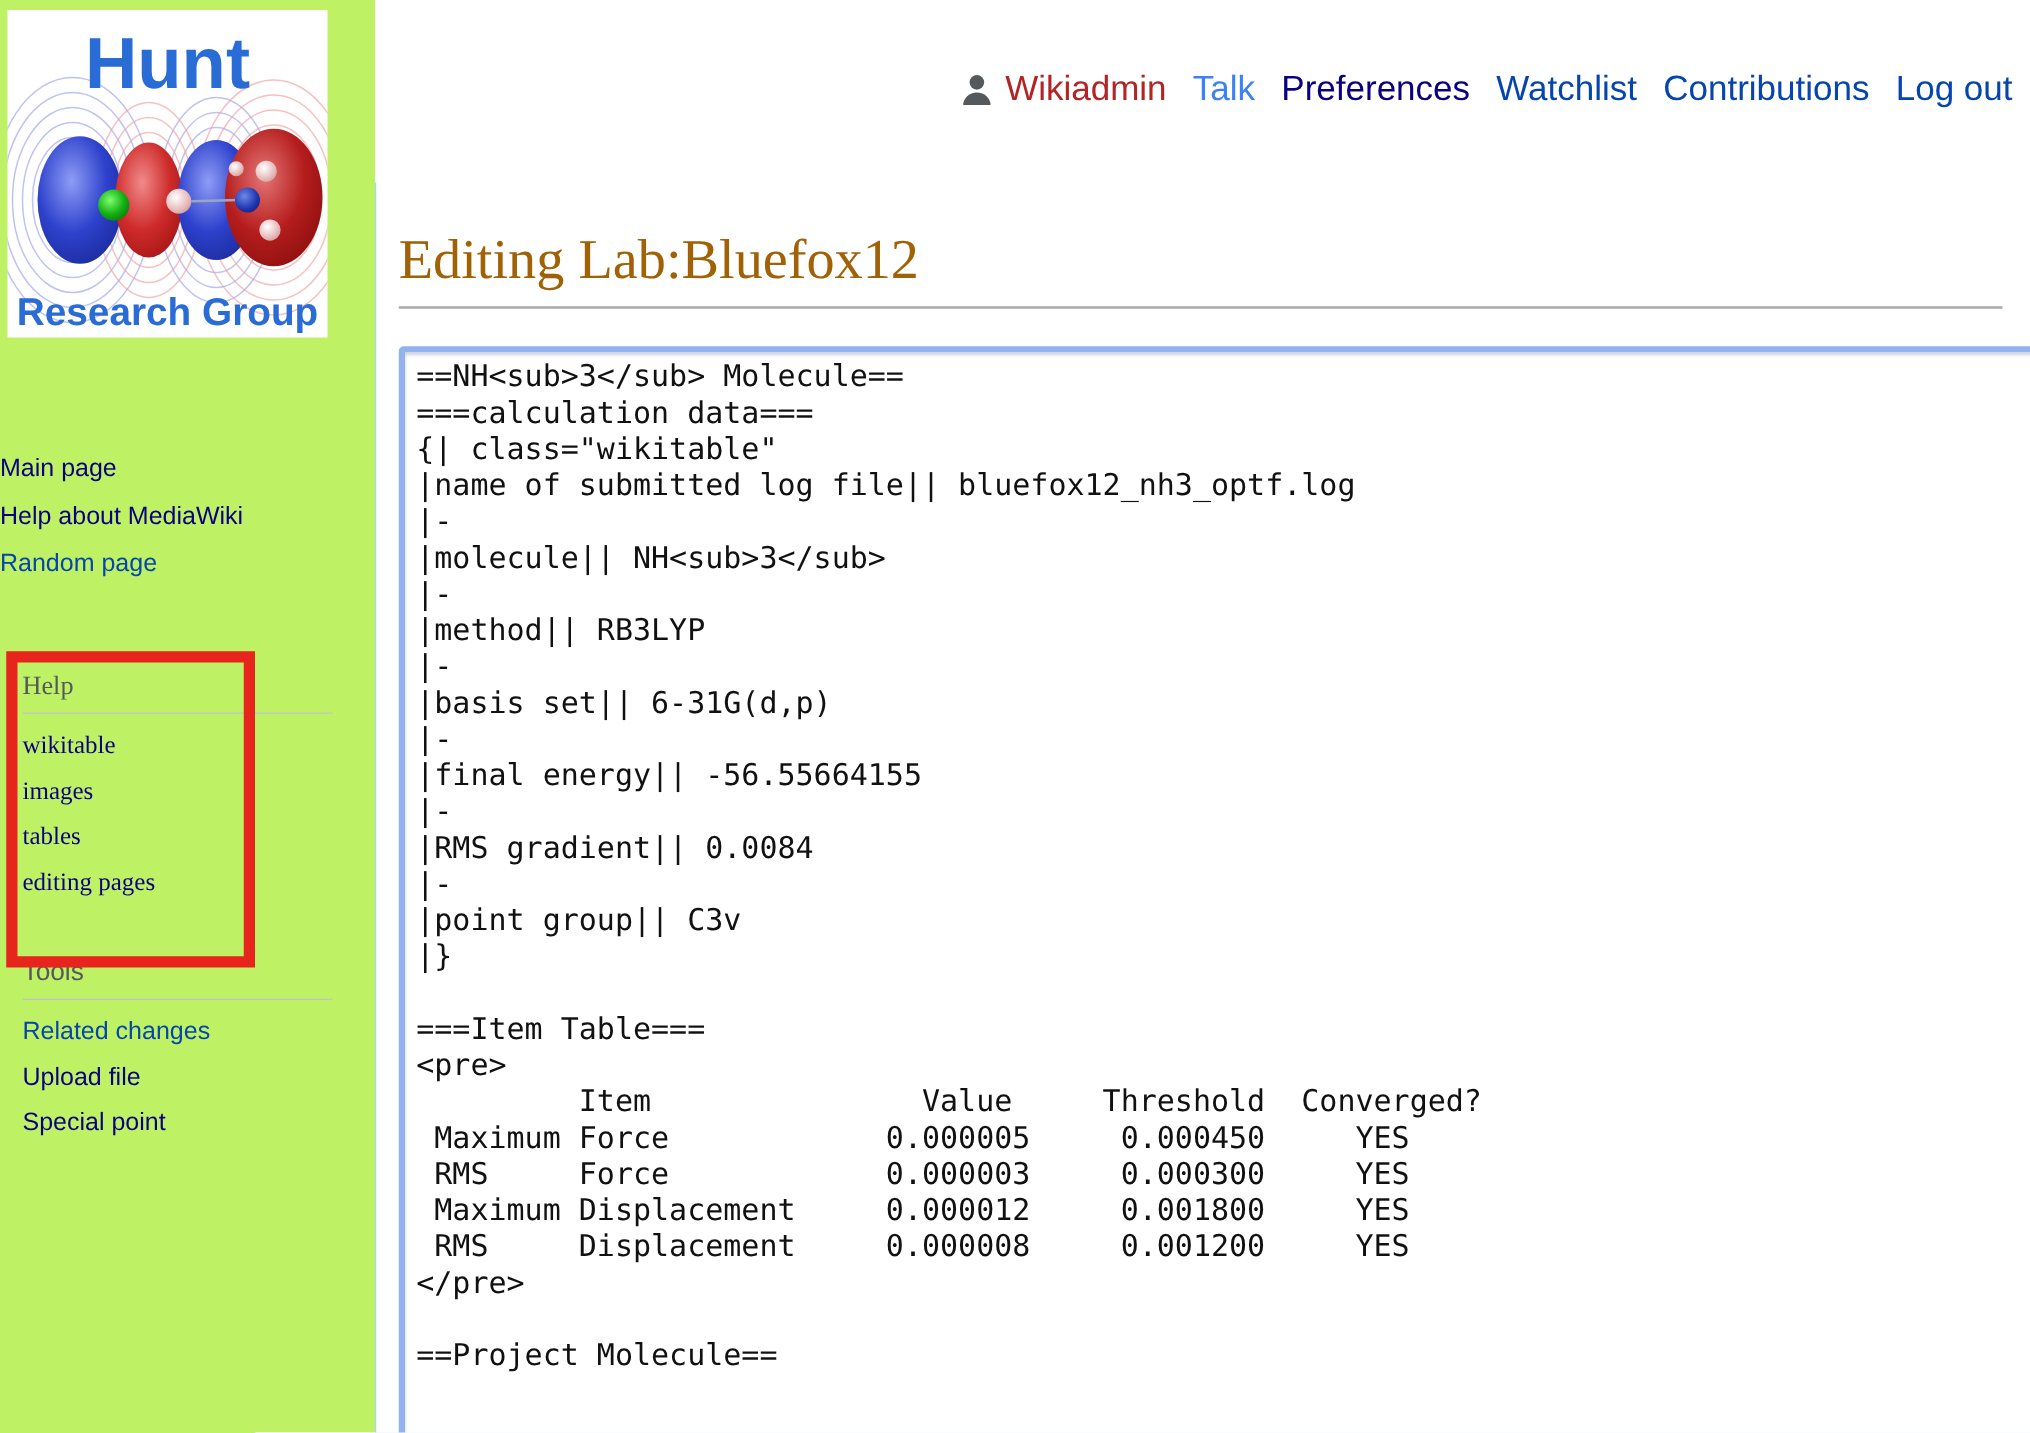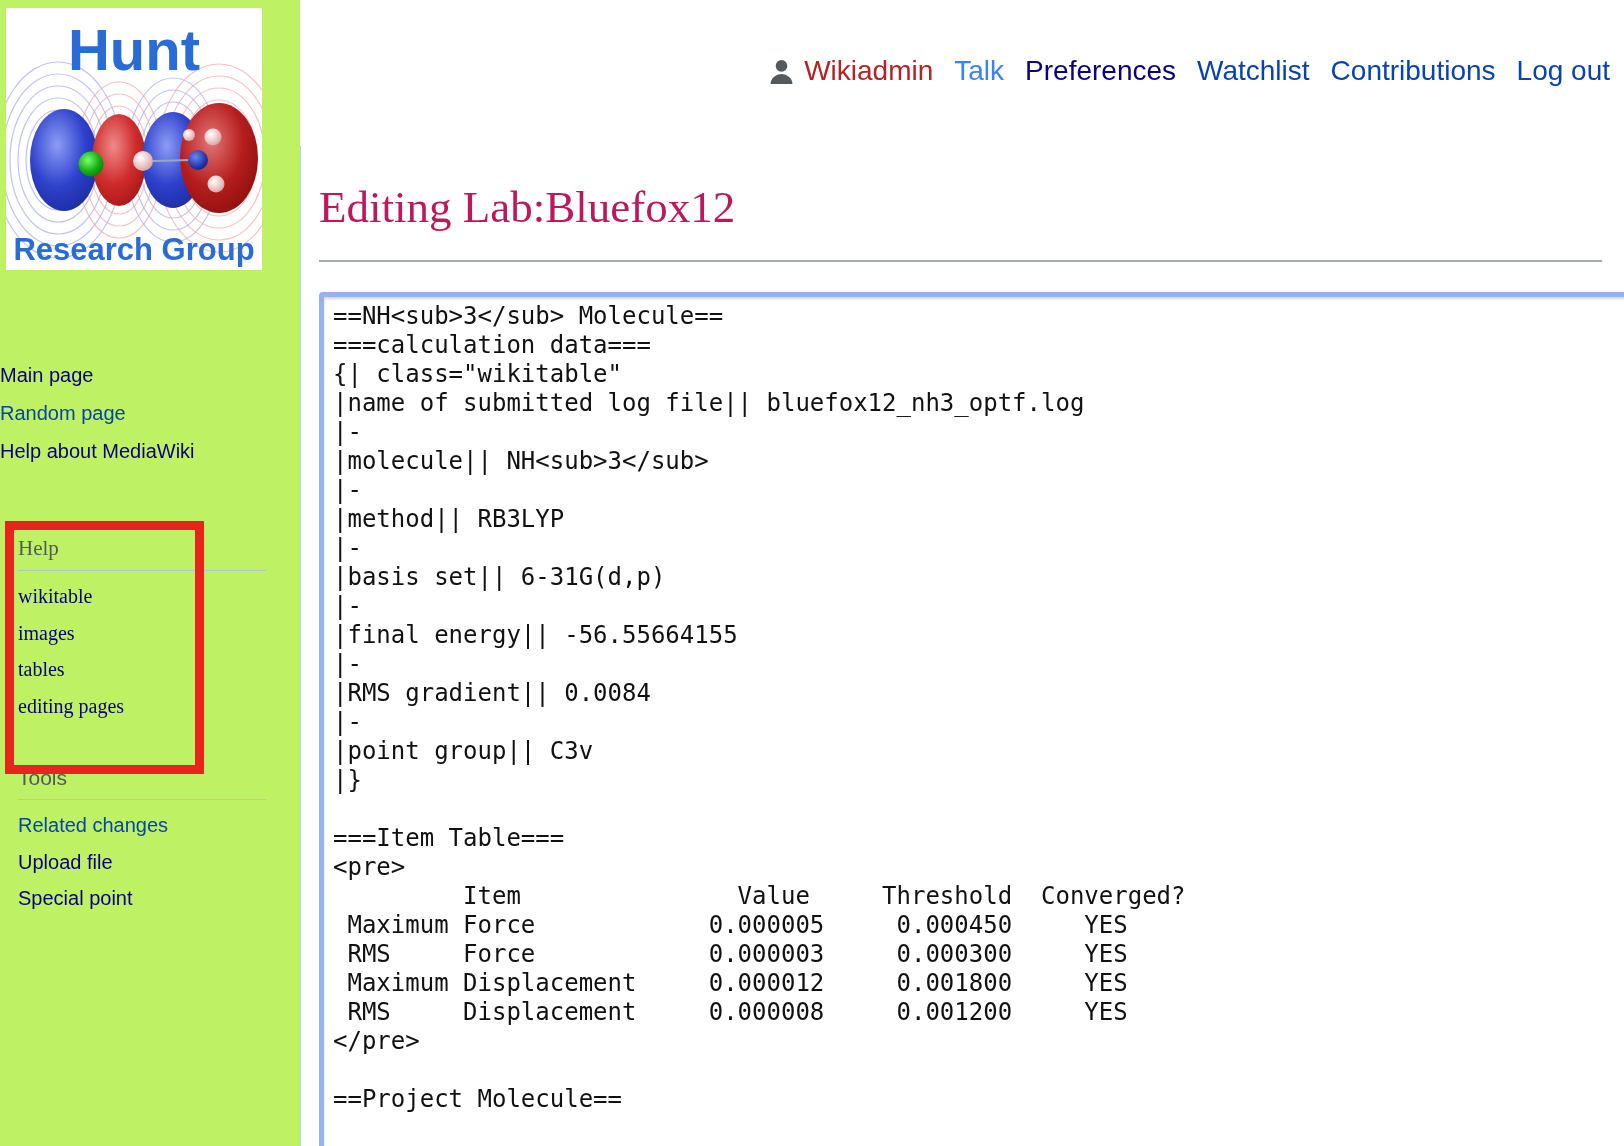--- a/index.html
+++ b/index.html
@@ -87,22 +87,22 @@
   }
 
   
   #content{
     position:absolute;left:0;right:0;top:146px;bottom:-40px;
     border-left:1px solid #a7d7f9;background:#fff;
     padding-left:18px;box-sizing:border-box;
   }
   #page-title{
     margin:36px 22px 0 0;font-family:"Liberation Serif","DejaVu Serif",serif;
-    font-weight:400;font-size:45px;line-height:50px;color:#be185d;
-    padding-bottom:28px;border-bottom:2px solid #a6a9ad;
+    font-weight:400;font-size:45px;line-height:50px;color:#a16207;
+    padding-bottom:13px;border-bottom:2px solid #a6a9ad;
   }
   #wikitext-editor{
     display:block;margin-top:30px;width:1320px;height:900px;
     box-sizing:border-box;border:5px solid #92b3f0;border-radius:4px;
     box-shadow:inset 0 2px 3px rgba(0,0,0,0.18);
     padding:5px 9px;background:#fff;color:#111;
     font-family:"DejaVu Sans Mono","Liberation Mono",monospace;
     font-size:24px;line-height:29px;
     white-space:pre;overflow:hidden;resize:none;outline:none;
   }
@@ -184,22 +184,22 @@
       <circle cx="207" cy="129" r="8.5" fill="url(#gpink)"></circle>
       <circle cx="210" cy="176" r="8.5" fill="url(#gpink)"></circle>
 
       <text x="128" y="62" text-anchor="middle" font-family="Liberation Sans, sans-serif" font-size="58" font-weight="bold" fill="#2a6cd5">Hunt</text>
       <text x="128" y="252" text-anchor="middle" font-family="Liberation Sans, sans-serif" font-size="31" font-weight="bold" fill="#2a6cd5">Research Group</text>
     </svg>
   </div>
 
   <ul id="nav-list" class="side-list">
     <li><a class="navy">Main page</a></li>
+    <li><a class="navy">Help about MediaWiki</a></li>
     <li><a class="blue">Random page</a></li>
-    <li><a class="navy">Help about MediaWiki</a></li>
   </ul>
 
   <div id="help-section" class="side-section">
     <h3>Help</h3>
     <ul>
       <li><a class="navy">wikitable</a></li>
       <li><a class="navy">images</a></li>
       <li><a class="navy">tables</a></li>
       <li><a class="navy">editing pages</a></li>
     </ul>

